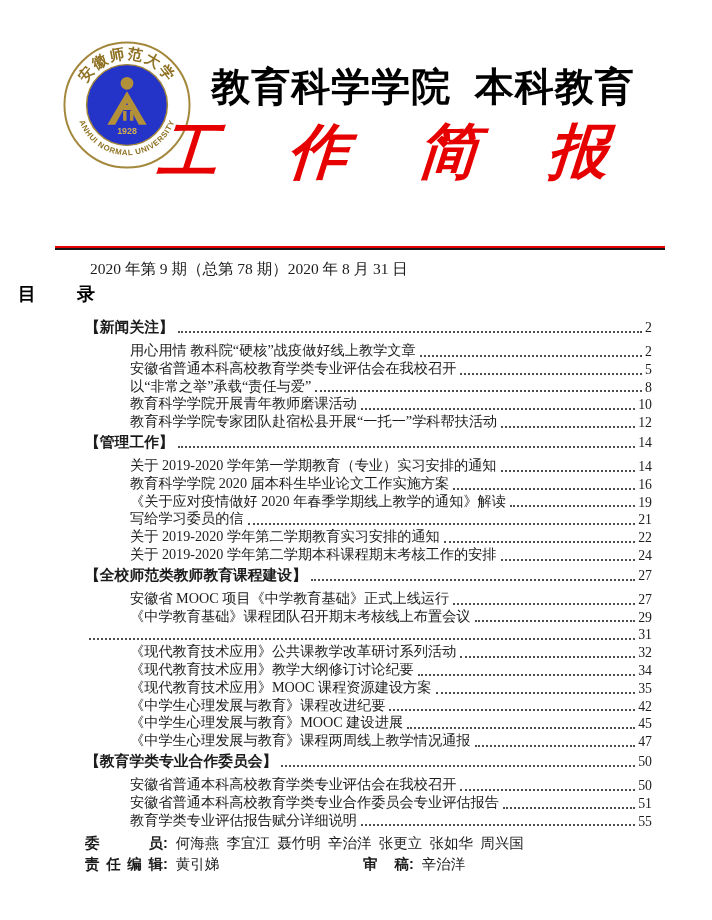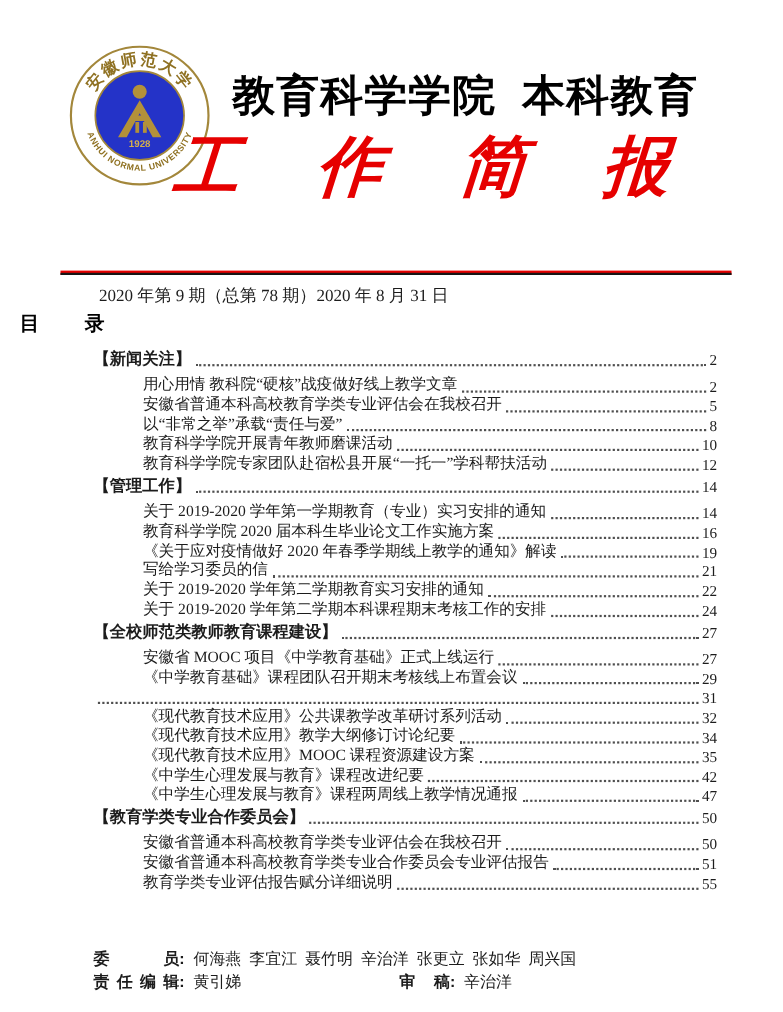--- a/index.html
+++ b/index.html
@@ -53,21 +53,21 @@
   .toc-sec{margin-top:2px;margin-bottom:6px;}
   .toc-sec .t{font-family:var(--sans);font-weight:bold;font-size:14.8px;line-height:18px;white-space:pre;}
   .toc-item{height:17.8px;}
   .toc-item .t{font-family:var(--serif);font-size:14.2px;line-height:17.8px;padding-left:45px;white-space:pre;}
   
   .director-line{
     position:absolute;left:85px;top:845px;
     font-family:var(--sans);font-weight:bold;font-size:15px;white-space:pre;
     border-bottom:1.5px solid #444;padding:0 10px 5px 0;
   }
-  .staff{position:absolute;left:85px;top:863px;width:570px;font-size:14.5px;}
+  .staff{position:absolute;left:85px;top:834px;width:570px;font-size:14.5px;}
   .staff-row{display:flex;align-items:baseline;margin-bottom:3px;line-height:18px;}
   .staff-lbl{
     display:inline-block;font-family:var(--sans);font-weight:bold;
     text-align:justify;text-align-last:justify;flex:0 0 auto;
   }
   .lbl-members,.lbl-editor{width:78px;}
   .lbl-reviewer{width:46px;}
   .staff-colon{font-family:var(--sans);font-weight:bold;margin-right:8px;flex:0 0 auto;}
   .staff-names{font-family:var(--serif);white-space:pre;}
   .left-group{display:flex;align-items:center;width:278px;flex:0 0 auto;}
@@ -211,20 +211,25 @@
       </div>
       <div class="toc-row toc-item">
         <span class="t">《现代教育技术应用》MOOC 课程资源建设方案</span>
         <span class="dots"></span>
         <span class="pg">35</span>
       </div>
       <div class="toc-row toc-item">
         <span class="t">《中学生心理发展与教育》课程改进纪要</span>
         <span class="dots"></span>
         <span class="pg">42</span>
+      </div>
+      <div class="toc-row toc-item">
+        <span class="t">《中学生心理发展与教育》MOOC 建设进展</span>
+        <span class="dots"></span>
+        <span class="pg">45</span>
       </div>
       <div class="toc-row toc-item">
         <span class="t">《中学生心理发展与教育》课程两周线上教学情况通报</span>
         <span class="dots"></span>
         <span class="pg">47</span>
       </div>
       <div class="toc-row toc-sec">
         <span class="t">【教育学类专业合作委员会】</span>
         <span class="dots"></span>
         <span class="pg">50</span>

